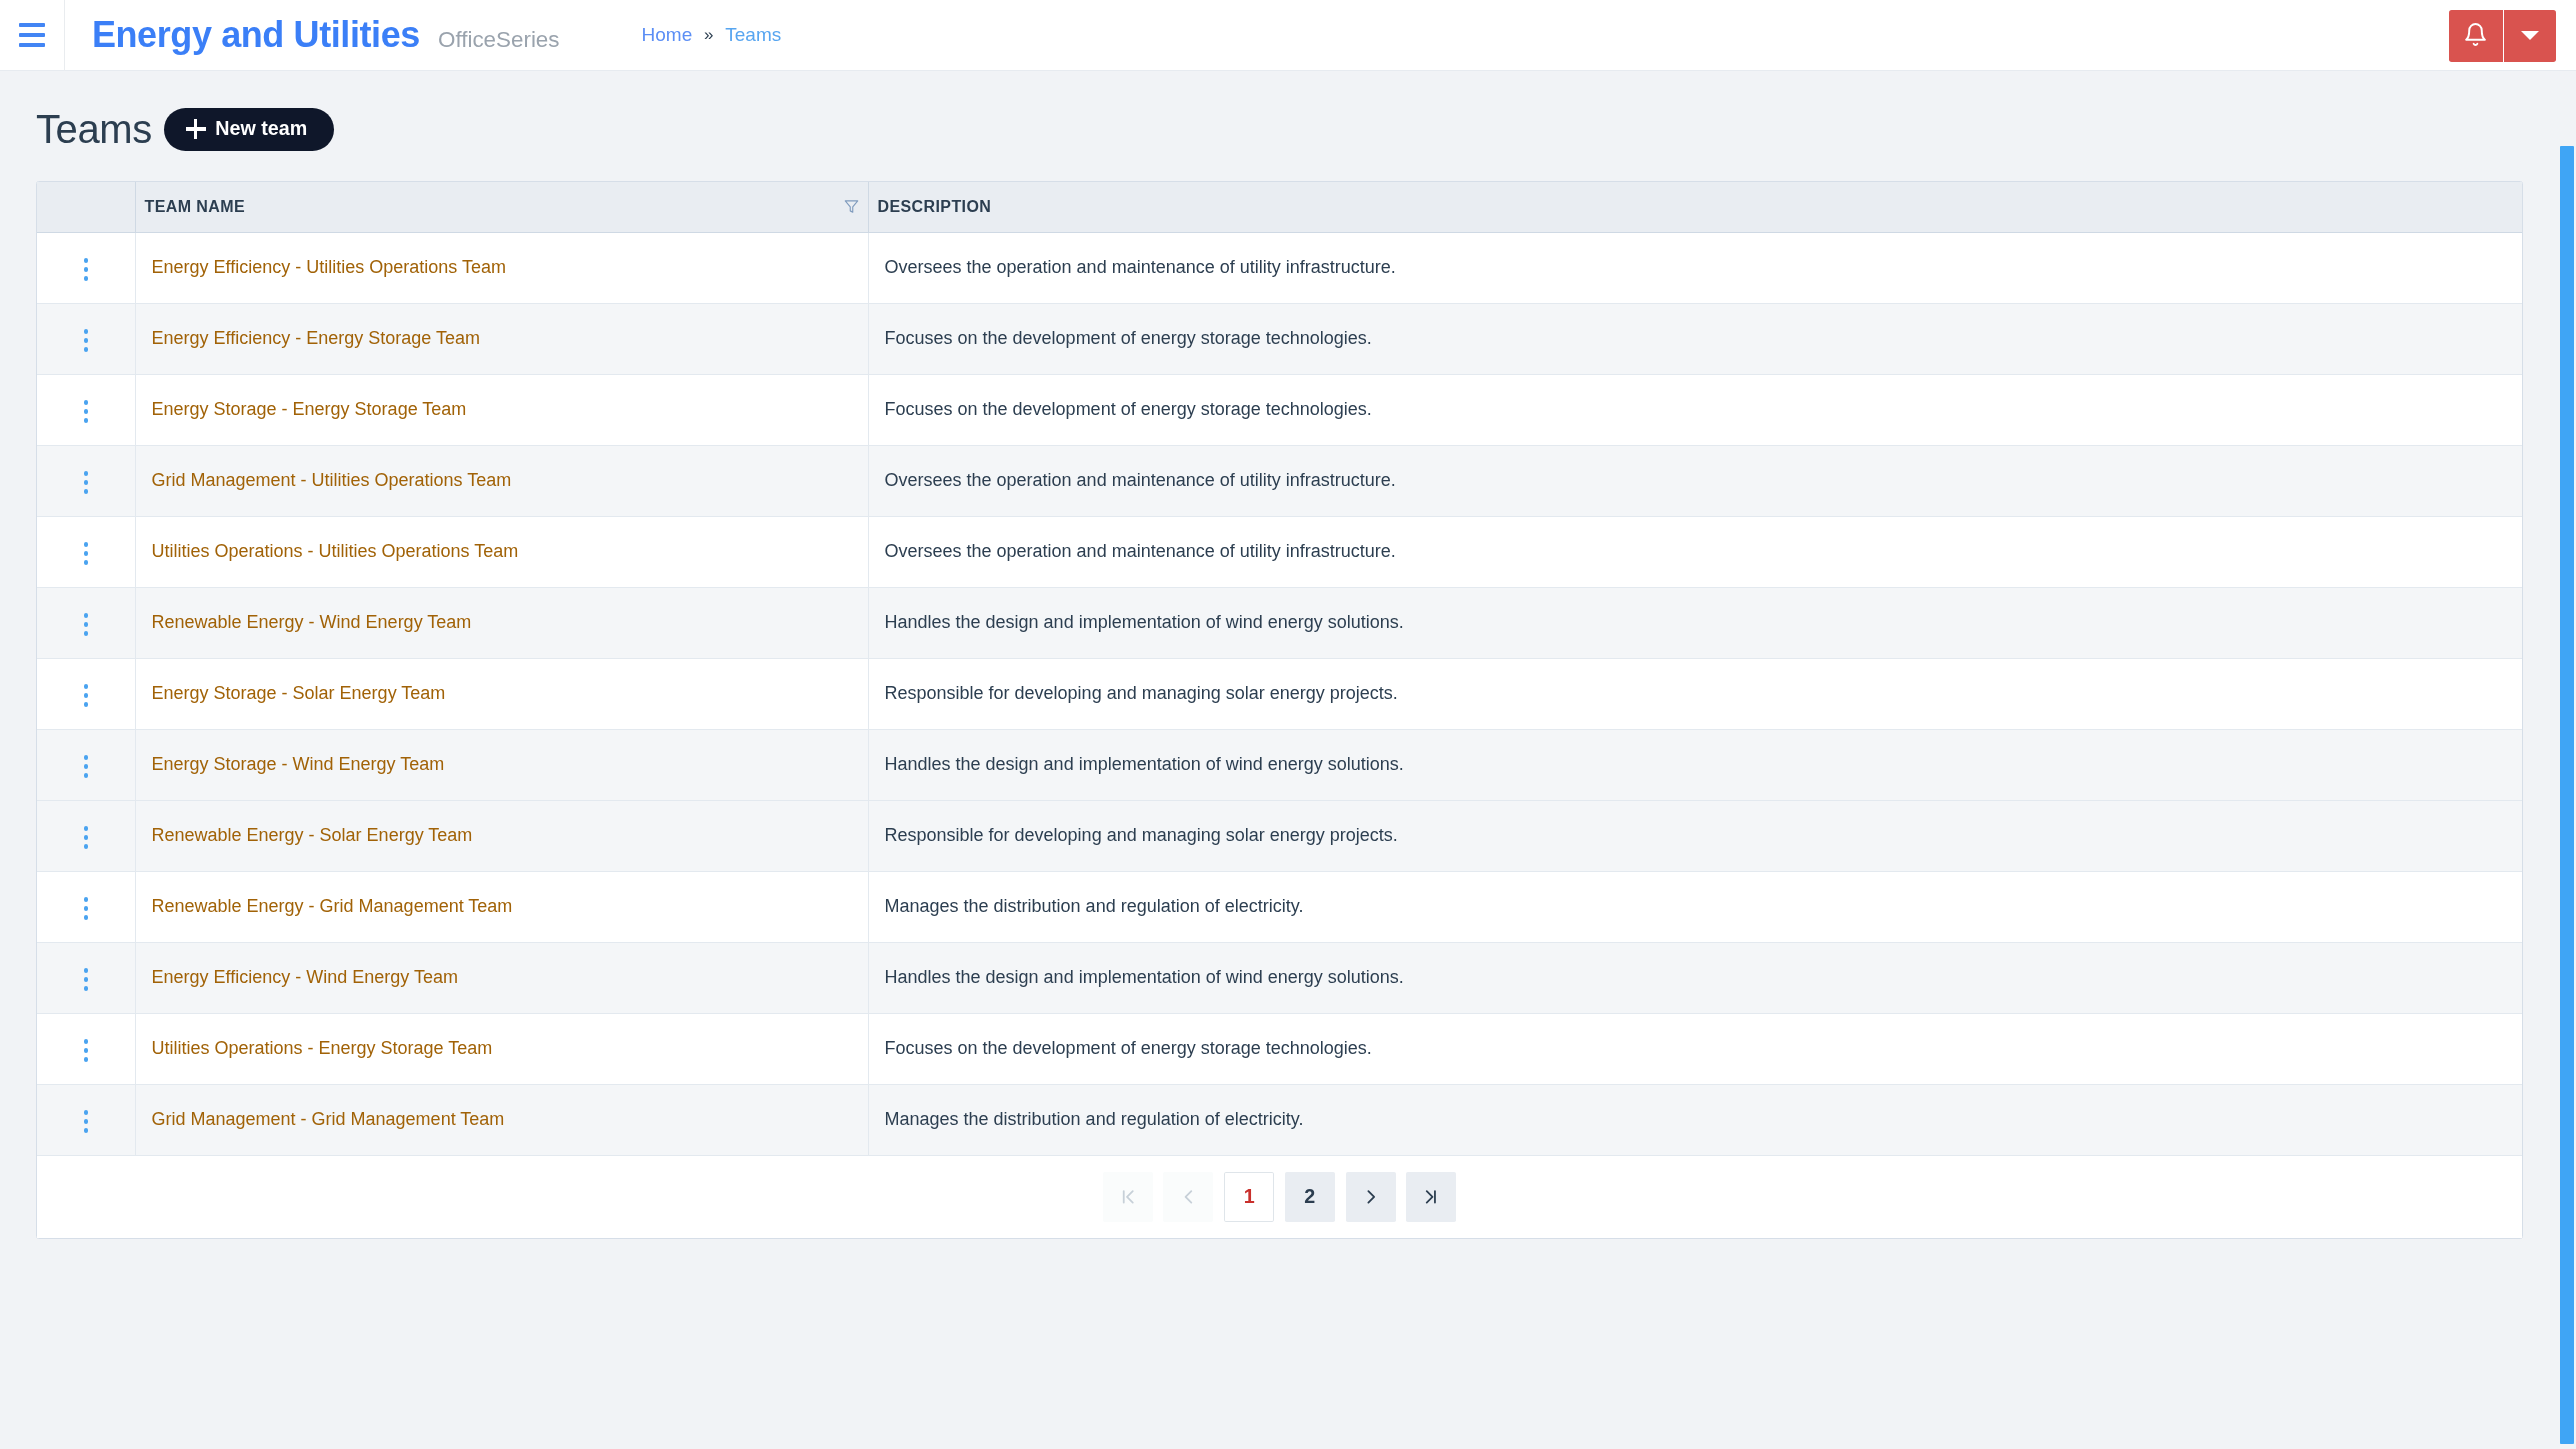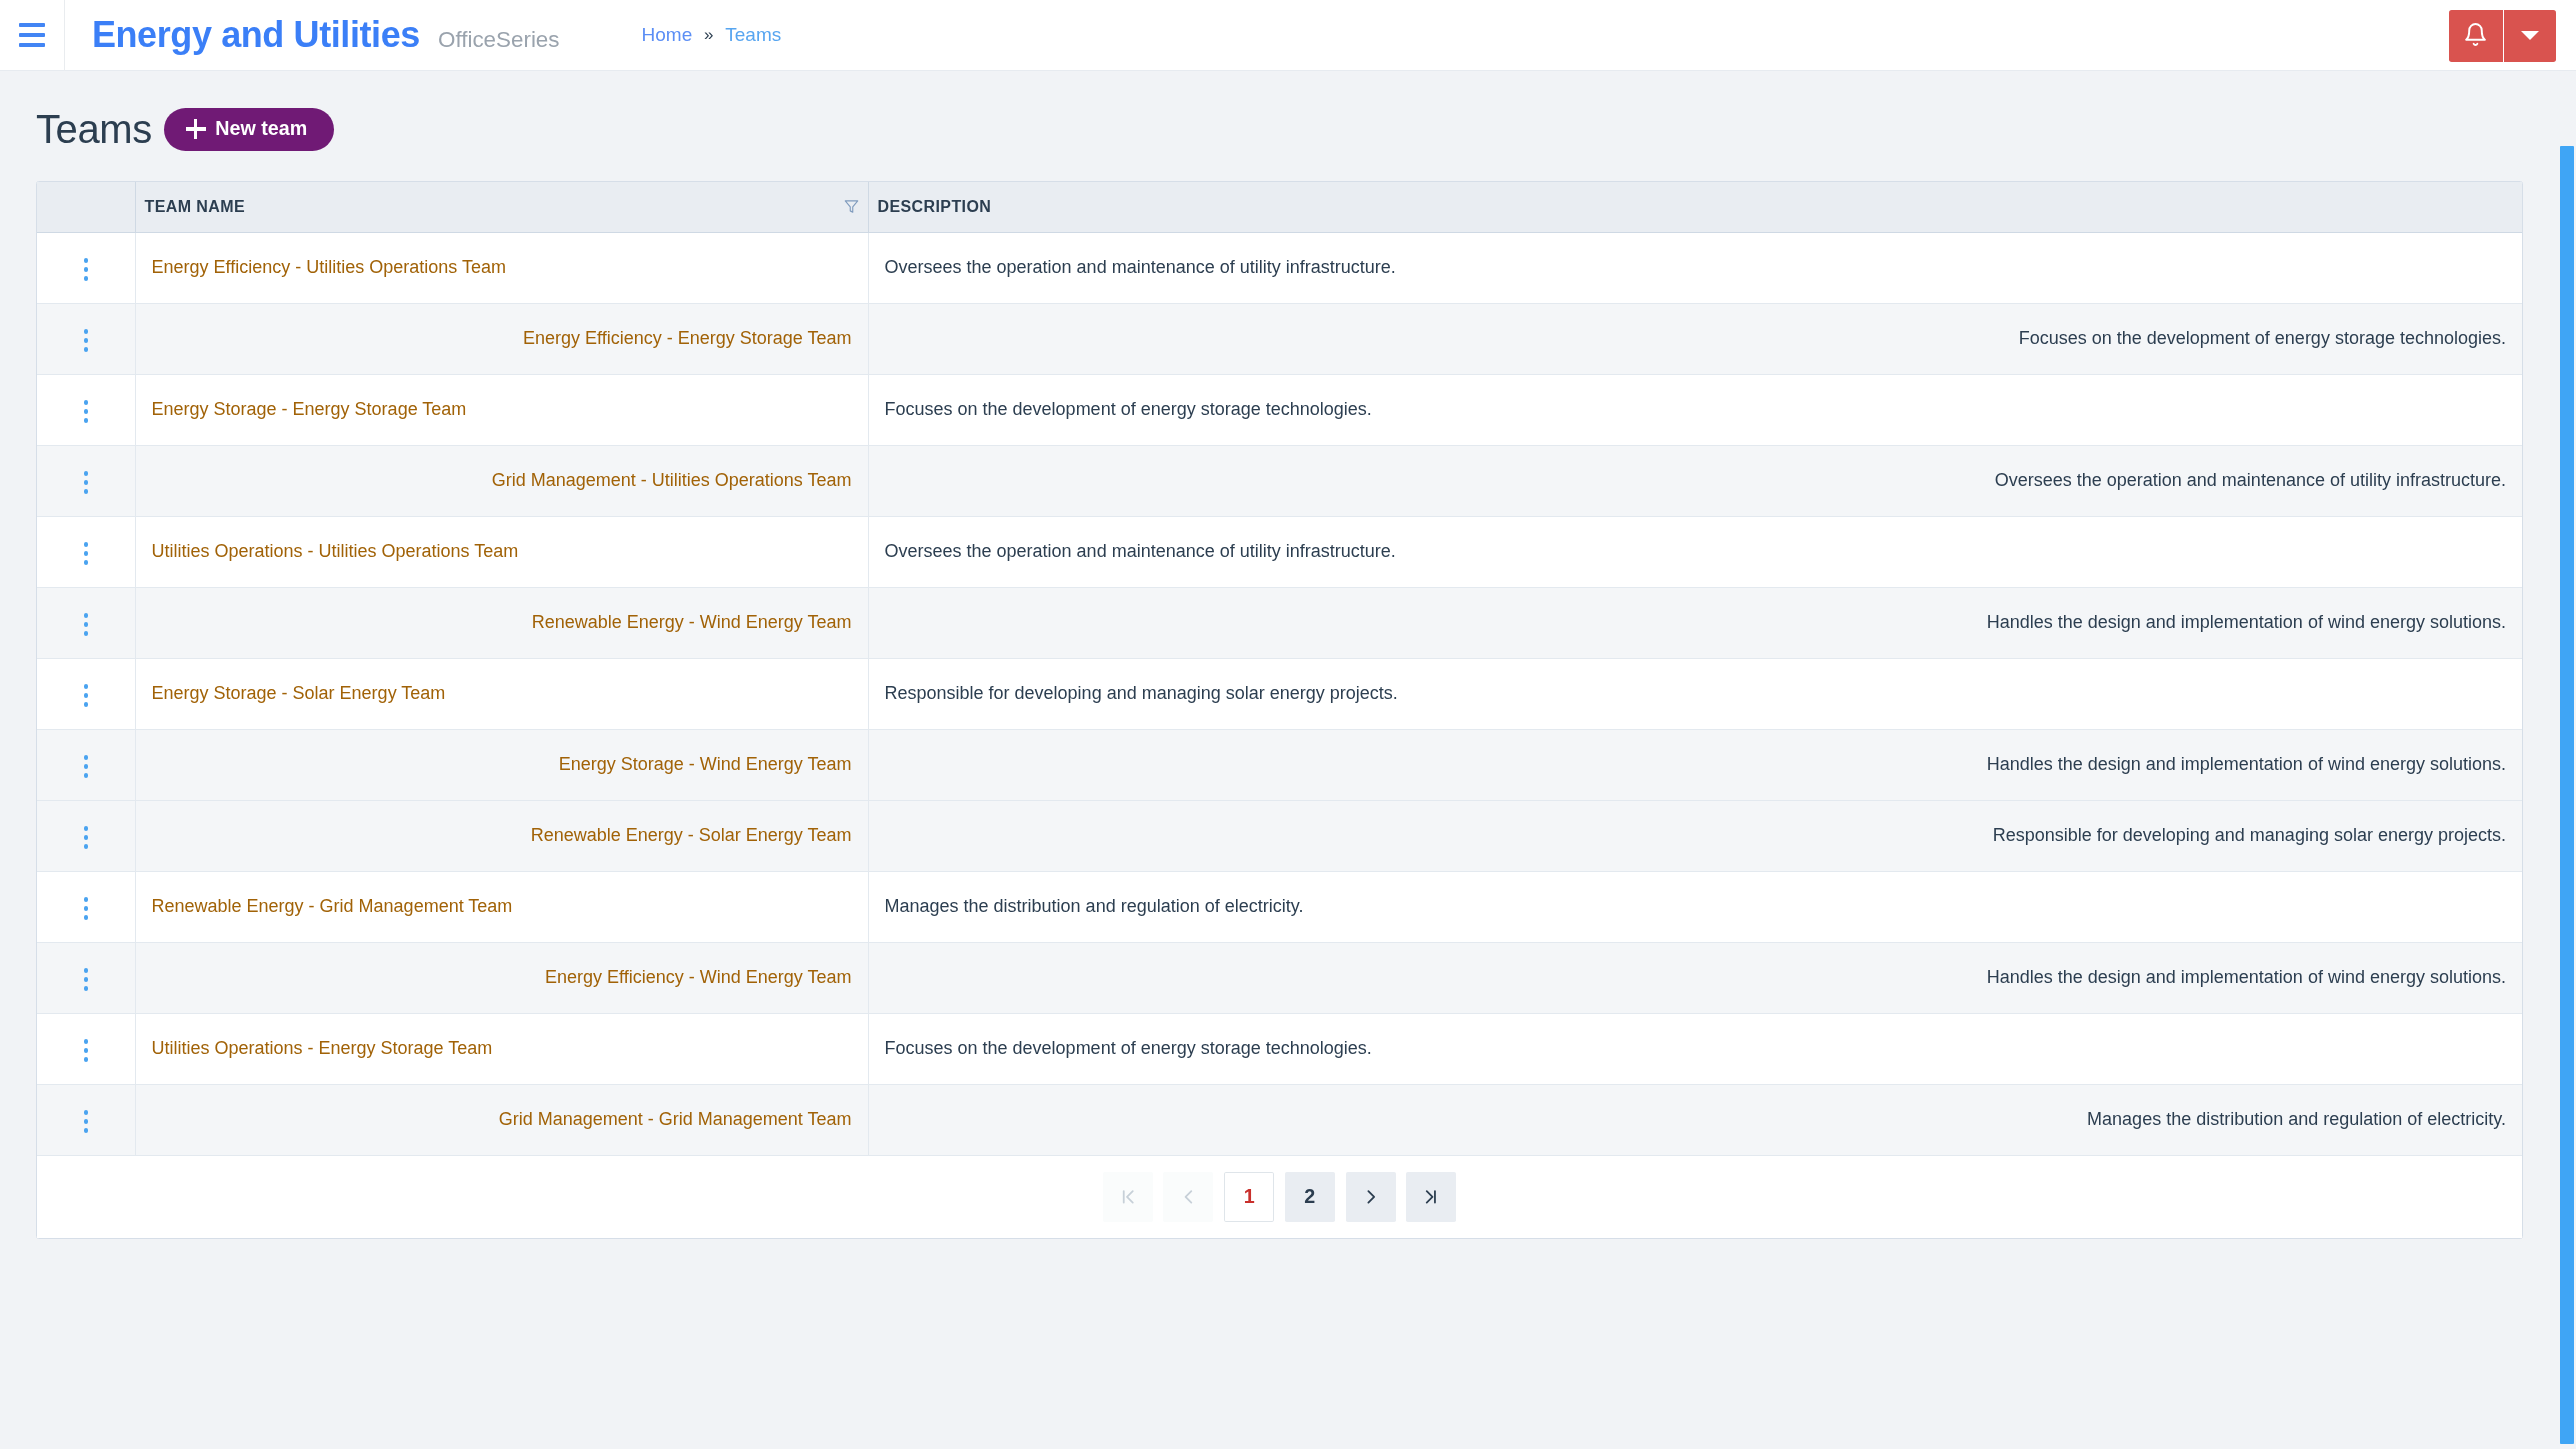--- a/index.html
+++ b/index.html
@@ -130,21 +130,21 @@
   .page-title {
     font-size: 40px;
     color: #2c3e50;
     font-weight: normal;
     letter-spacing: -0.4px;
   }
   .btn-new {
     display: inline-flex;
     align-items: center;
     gap: 9.8px;
-    background: #701a75;
+    background: #0f172a;
     color: #ffffff;
     border: none;
     border-radius: 27px;
     padding: 11.6px 27px 12.5px 21.5px;
     font-size: 19.7px;
     font-weight: bold;
     font-family: "Liberation Sans", sans-serif;
     cursor: pointer;
     line-height: 1;
   }
@@ -192,21 +192,21 @@
 
   .th-inner {
     display: flex;
     align-items: center;
     justify-content: space-between;
   }
   .filter-icon { display: inline-flex; cursor: pointer; }
 
   table.grid tbody tr { height: 71px; }
   table.grid tbody tr.odd  { background: #ffffff; }
-  table.grid tbody tr.even { background: #f4f6f8; text-align: right; }
+  table.grid tbody tr.even { background: #f4f6f8; }
   table.grid tbody td {
     border-bottom: 0.9px solid #e3e9ef;
     padding: 0 16px;
     font-size: 18px;
     color: #2c3e50;
     vertical-align: middle;
   }
   td.cell-menu {
     border-right: 0.9px solid #e3e9ef;
     text-align: center;

